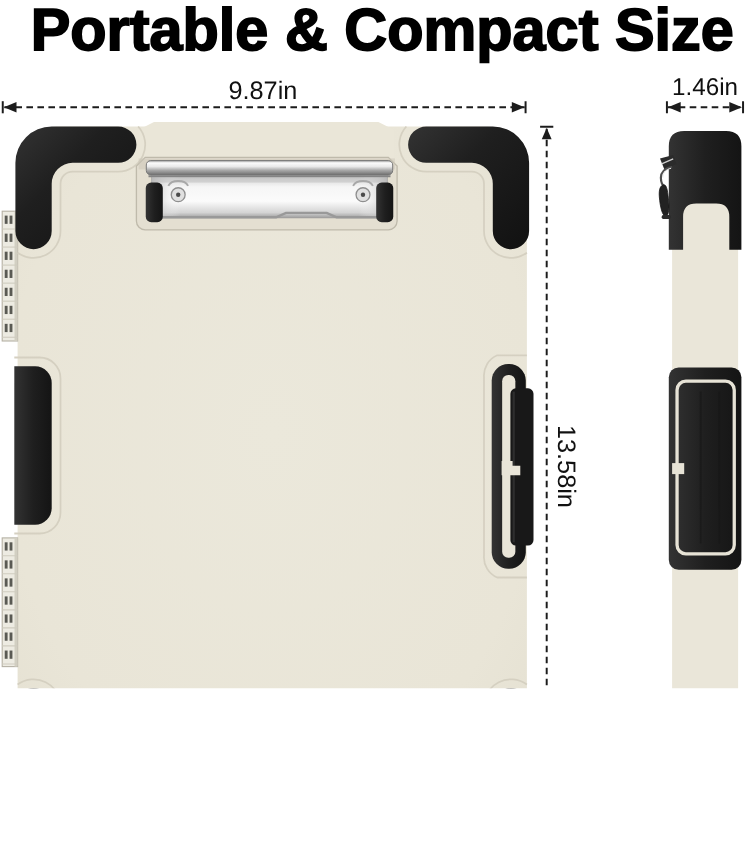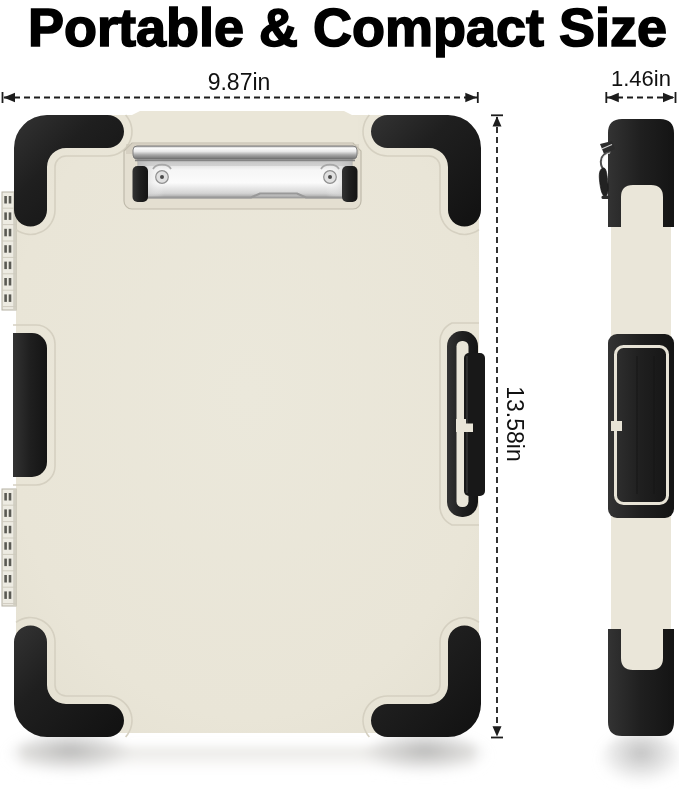--- a/index.html
+++ b/index.html
@@ -1,16 +1,16 @@
 <!DOCTYPE html>
 <html><head>
 <meta charset="utf-8">
 <style>
   html,body{margin:0;padding:0;background:#fff;}
-  #page{position:relative;width:679px;height:789px;overflow:hidden;background:#fff;
+  #page{position:relative;width:679px;height:626px;overflow:hidden;background:#fff;
         font-family:"Liberation Sans", sans-serif;}
   #title{position:absolute;left:8px;top:-4px;width:679px;text-align:center;
          font-size:54px;font-weight:bold;color:#000;letter-spacing:0px;
          -webkit-text-stroke:1.6px #000;}
 </style>
 </head>
 <body>
 <div id="page">
   <div id="title">Portable &amp; Compact Size</div>
 

